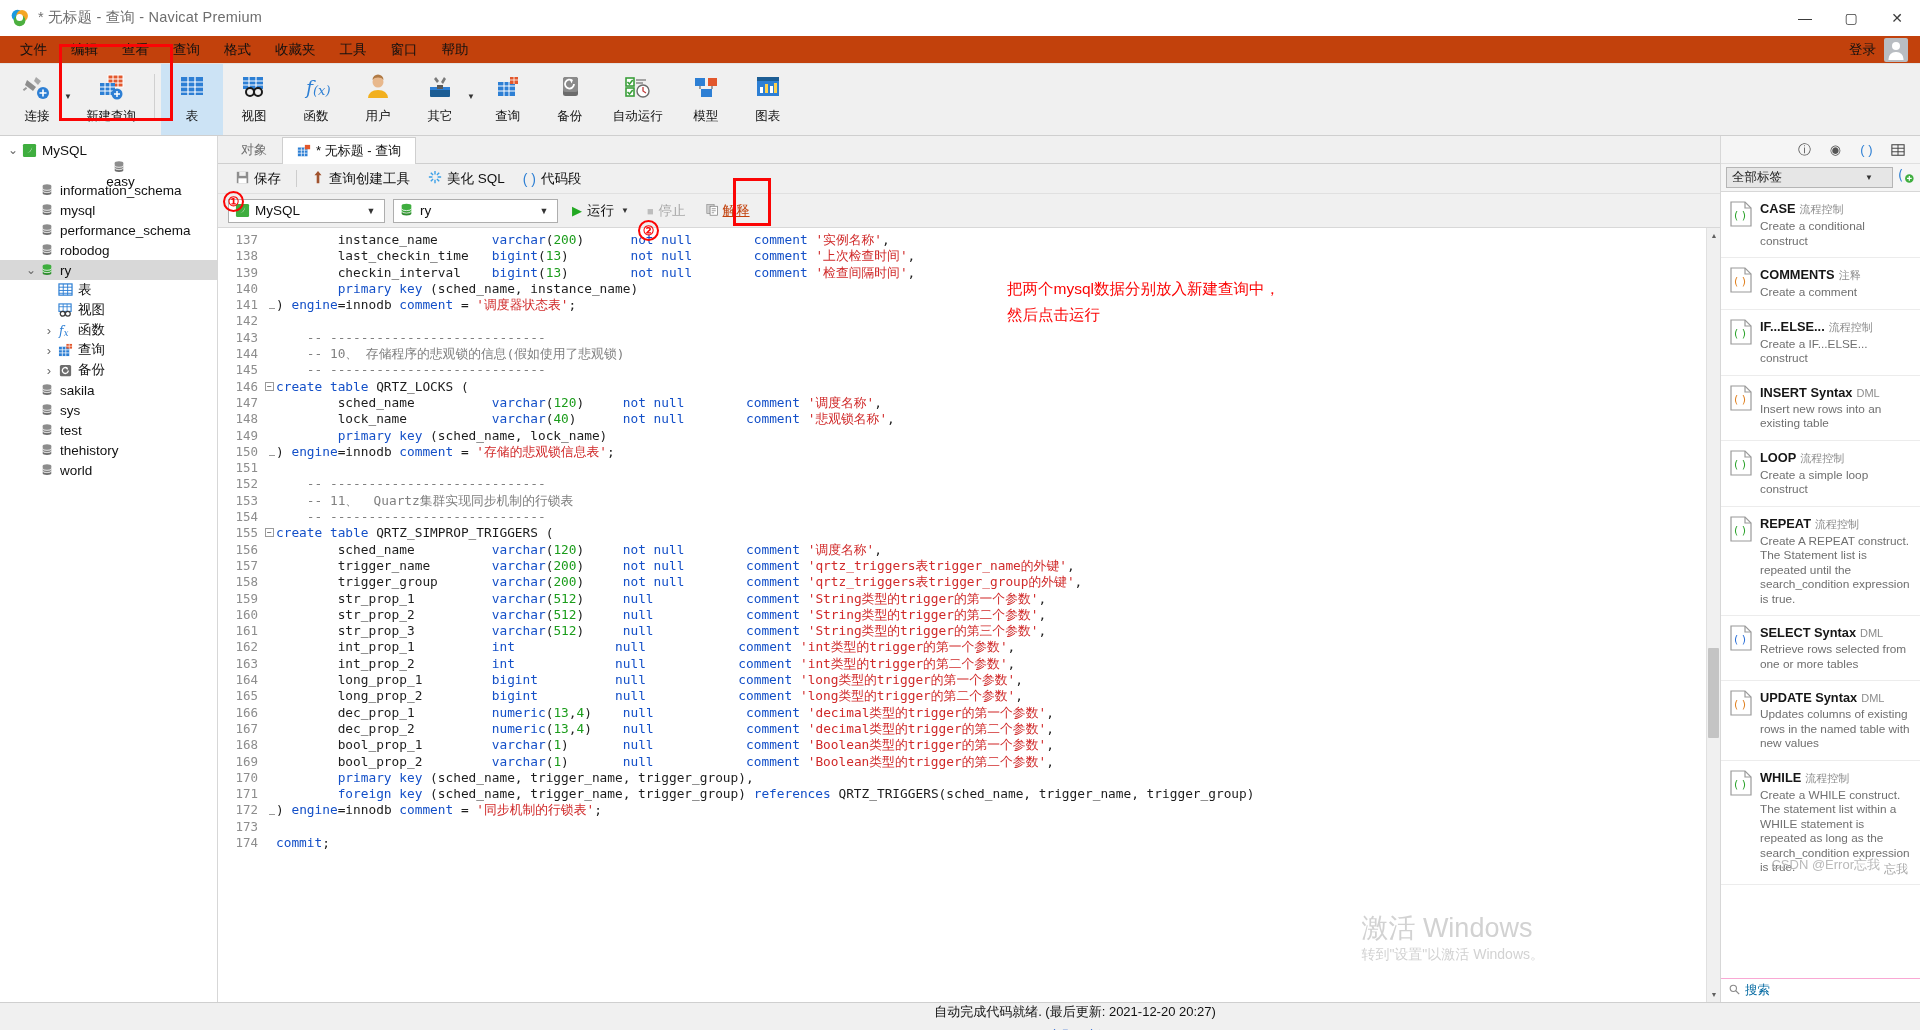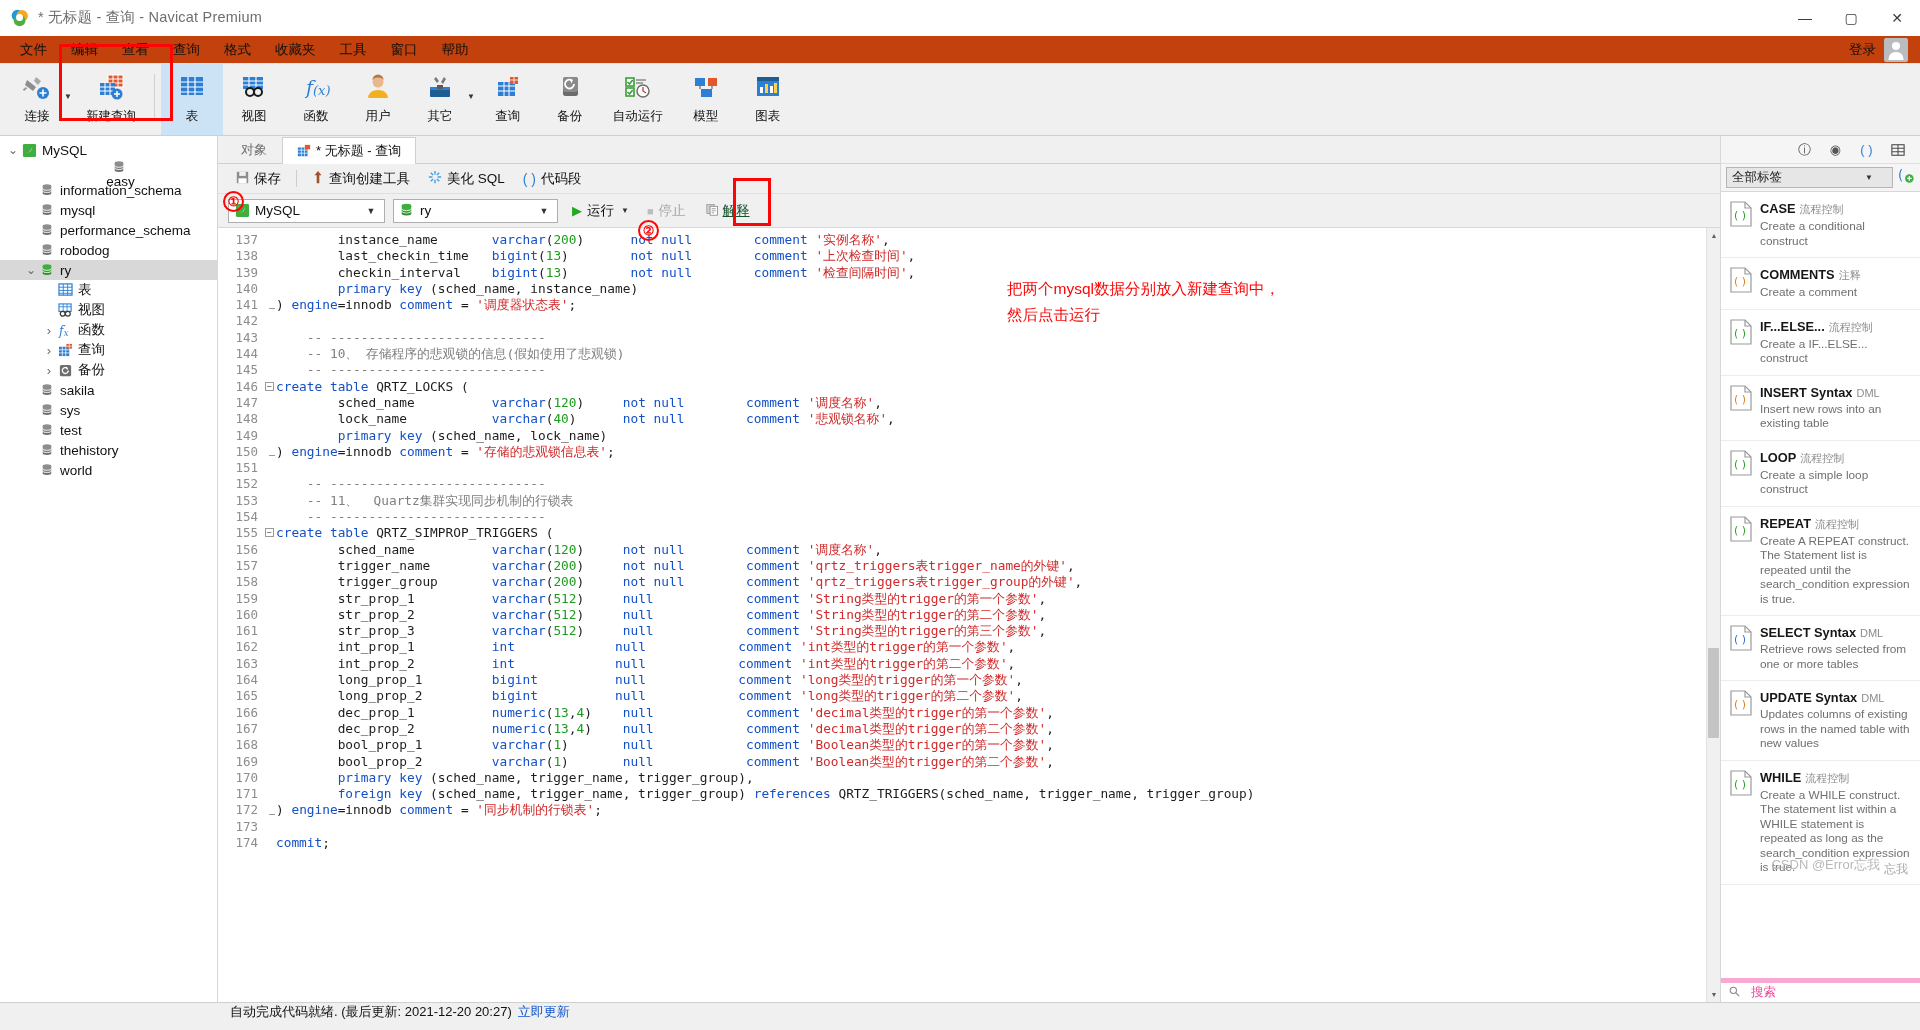--- a/index.html
+++ b/index.html
@@ -107,21 +107,21 @@
     min-width:0;
   }
   .combo .cicon { width:15px; height:15px; margin-right:5px; flex:none; }
   .combo .ctext { flex:1; white-space:nowrap; overflow:hidden; }
   .combo .cdrop { width:18px; text-align:center; color:#333; font-size:9px; }
   .combo.conn { width:157px; }
   .combo.db { width:165px; }
   .run-btn { display:flex; align-items:center; gap:5px; font-size:13.5px; color:#111; padding:2px 4px 2px 6px; }
   .run-caret { font-size:8px; color:#333; margin-left:2px; }
   .dim-btn { display:flex; align-items:center; gap:5px; font-size:13.5px; color:#a6a6a6; padding:2px 6px; }
-  .exp-btn { display:flex; align-items:center; gap:4px; font-size:13.5px; color:#14532d; padding:2px 6px;text-decoration:underline; }
+  .exp-btn { display:flex; align-items:center; gap:4px; font-size:13.5px; color:#c2410c; padding:2px 6px;text-decoration:underline; }
 
   
   .hl-dbdrop {
     position:absolute; left:515px; top:-16px; width:38px; height:48px;
     border:3px solid #fb0505; pointer-events:none; z-index:40;
   }
 
   
   .editor { flex:1; display:flex; position:relative; overflow:hidden; background:#fff; }
   .gutter {
@@ -177,26 +177,26 @@
   }
   .rp-filter .fcombo .ft { flex:1; }
   .rp-filter .fcombo .fd { font-size:8px; color:#333; width:14px; text-align:center;}
   .rp-list { flex:1; overflow:hidden; }
   .snip { display:flex; gap:8px; padding:9px 8px 9px 9px; border-bottom:1px solid #ececec; }
   .snip .sico { width:22px; height:26px; flex:none; }
   .snip .sbody { min-width:0; }
   .snip .stitle { font-size:12.8px; font-weight:bold; color:#161616; }
   .snip .stag { font-size:11px; font-weight:normal; color:#8c8c8c; margin-left:4px;}
   .snip .sdesc { font-size:11.8px; color:#6f6f6f; line-height:14.5px; margin-top:2px;}
-  .rp-search { height:24px; display:flex; align-items:center; gap:11px; padding-left:8px; border-top:5px solid #f9a8d4; background:#fff; color:#ec4899; font-size:12.5px;}
+  .rp-search { height:24px; display:flex; align-items:center; gap:5px; padding-left:8px; border-top:1px solid #f9a8d4; background:#fff; color:#0369a1; font-size:12.5px;}
 
   
   .statusbar {
     height:28px; background:#f0f0f0; border-top:1px solid #cfcfcf;
-    display:flex; padding-left:230px; font-size:13px; color:#111; gap:6px;
+    display:flex; align-items:center; padding-left:230px; font-size:13px; color:#111; gap:6px;flex-direction:column;
   }
   .statusbar .lnk { color:#1155cc; text-decoration:none; }
 
   
   .watermark {
     position:absolute; right:176px; bottom:38px; color:#d2d2d2; text-align:left;
     pointer-events:none; z-index:5;
   }
   .watermark .w1 { font-size:27px; line-height:32px; }
   .watermark .w2 { font-size:14px; line-height:20px; }
@@ -760,20 +760,24 @@
 
         <div class="v-scroll">
           <div class="arw" style="top:0">▲</div>
           <div class="thumb" style="top:420px;height:90px;"></div>
           <div class="arw" style="bottom:0">▼</div>
         </div>
 
         <div class="annot-text" style="left:789px; top:48px;">把两个mysql数据分别放入新建查询中，
 然后点击运行</div>
 
+        <div class="watermark">
+          <div class="w1">激活 Windows</div>
+          <div class="w2">转到"设置"以激活 Windows。</div>
+        </div>
       </div>
 
       <div class="circ-num" style="left:5px; top:55px;">①</div>
       <div class="circ-num" style="left:420px; top:84px;">②</div>
 
     </div>
 
     <div class="rpanel">
       <div class="rp-icons">
         <div class="rp-ic">ⓘ</div>

